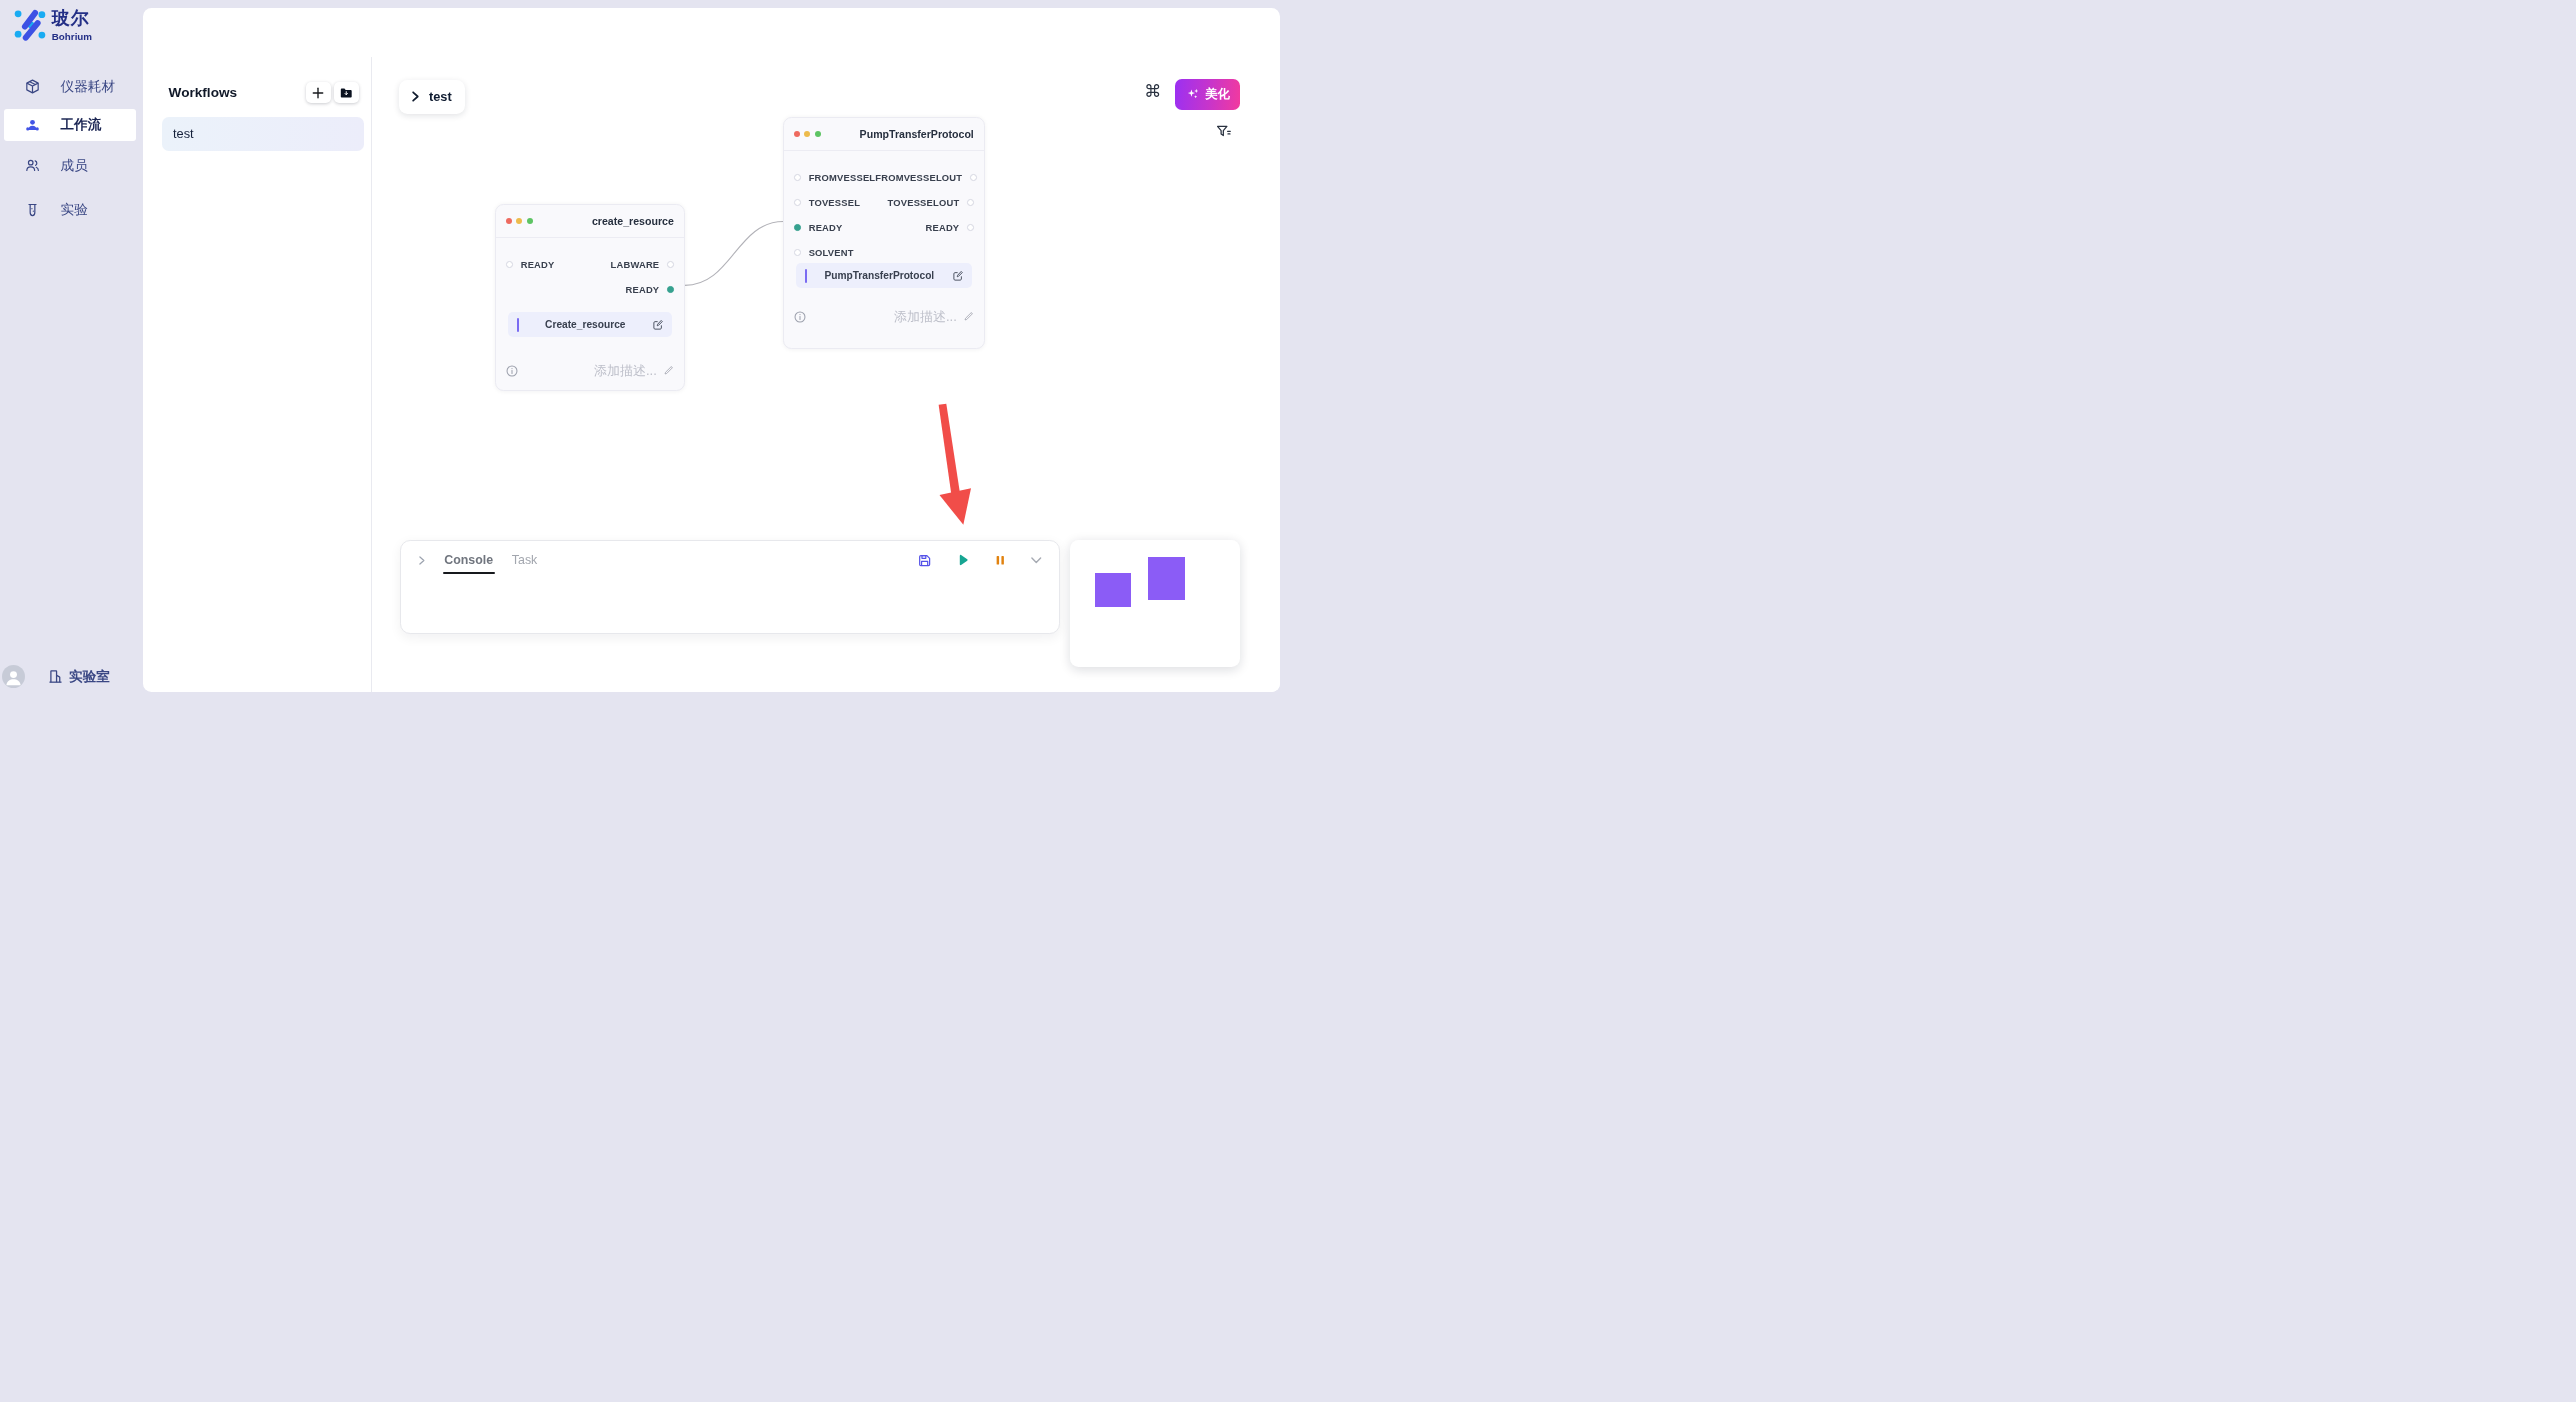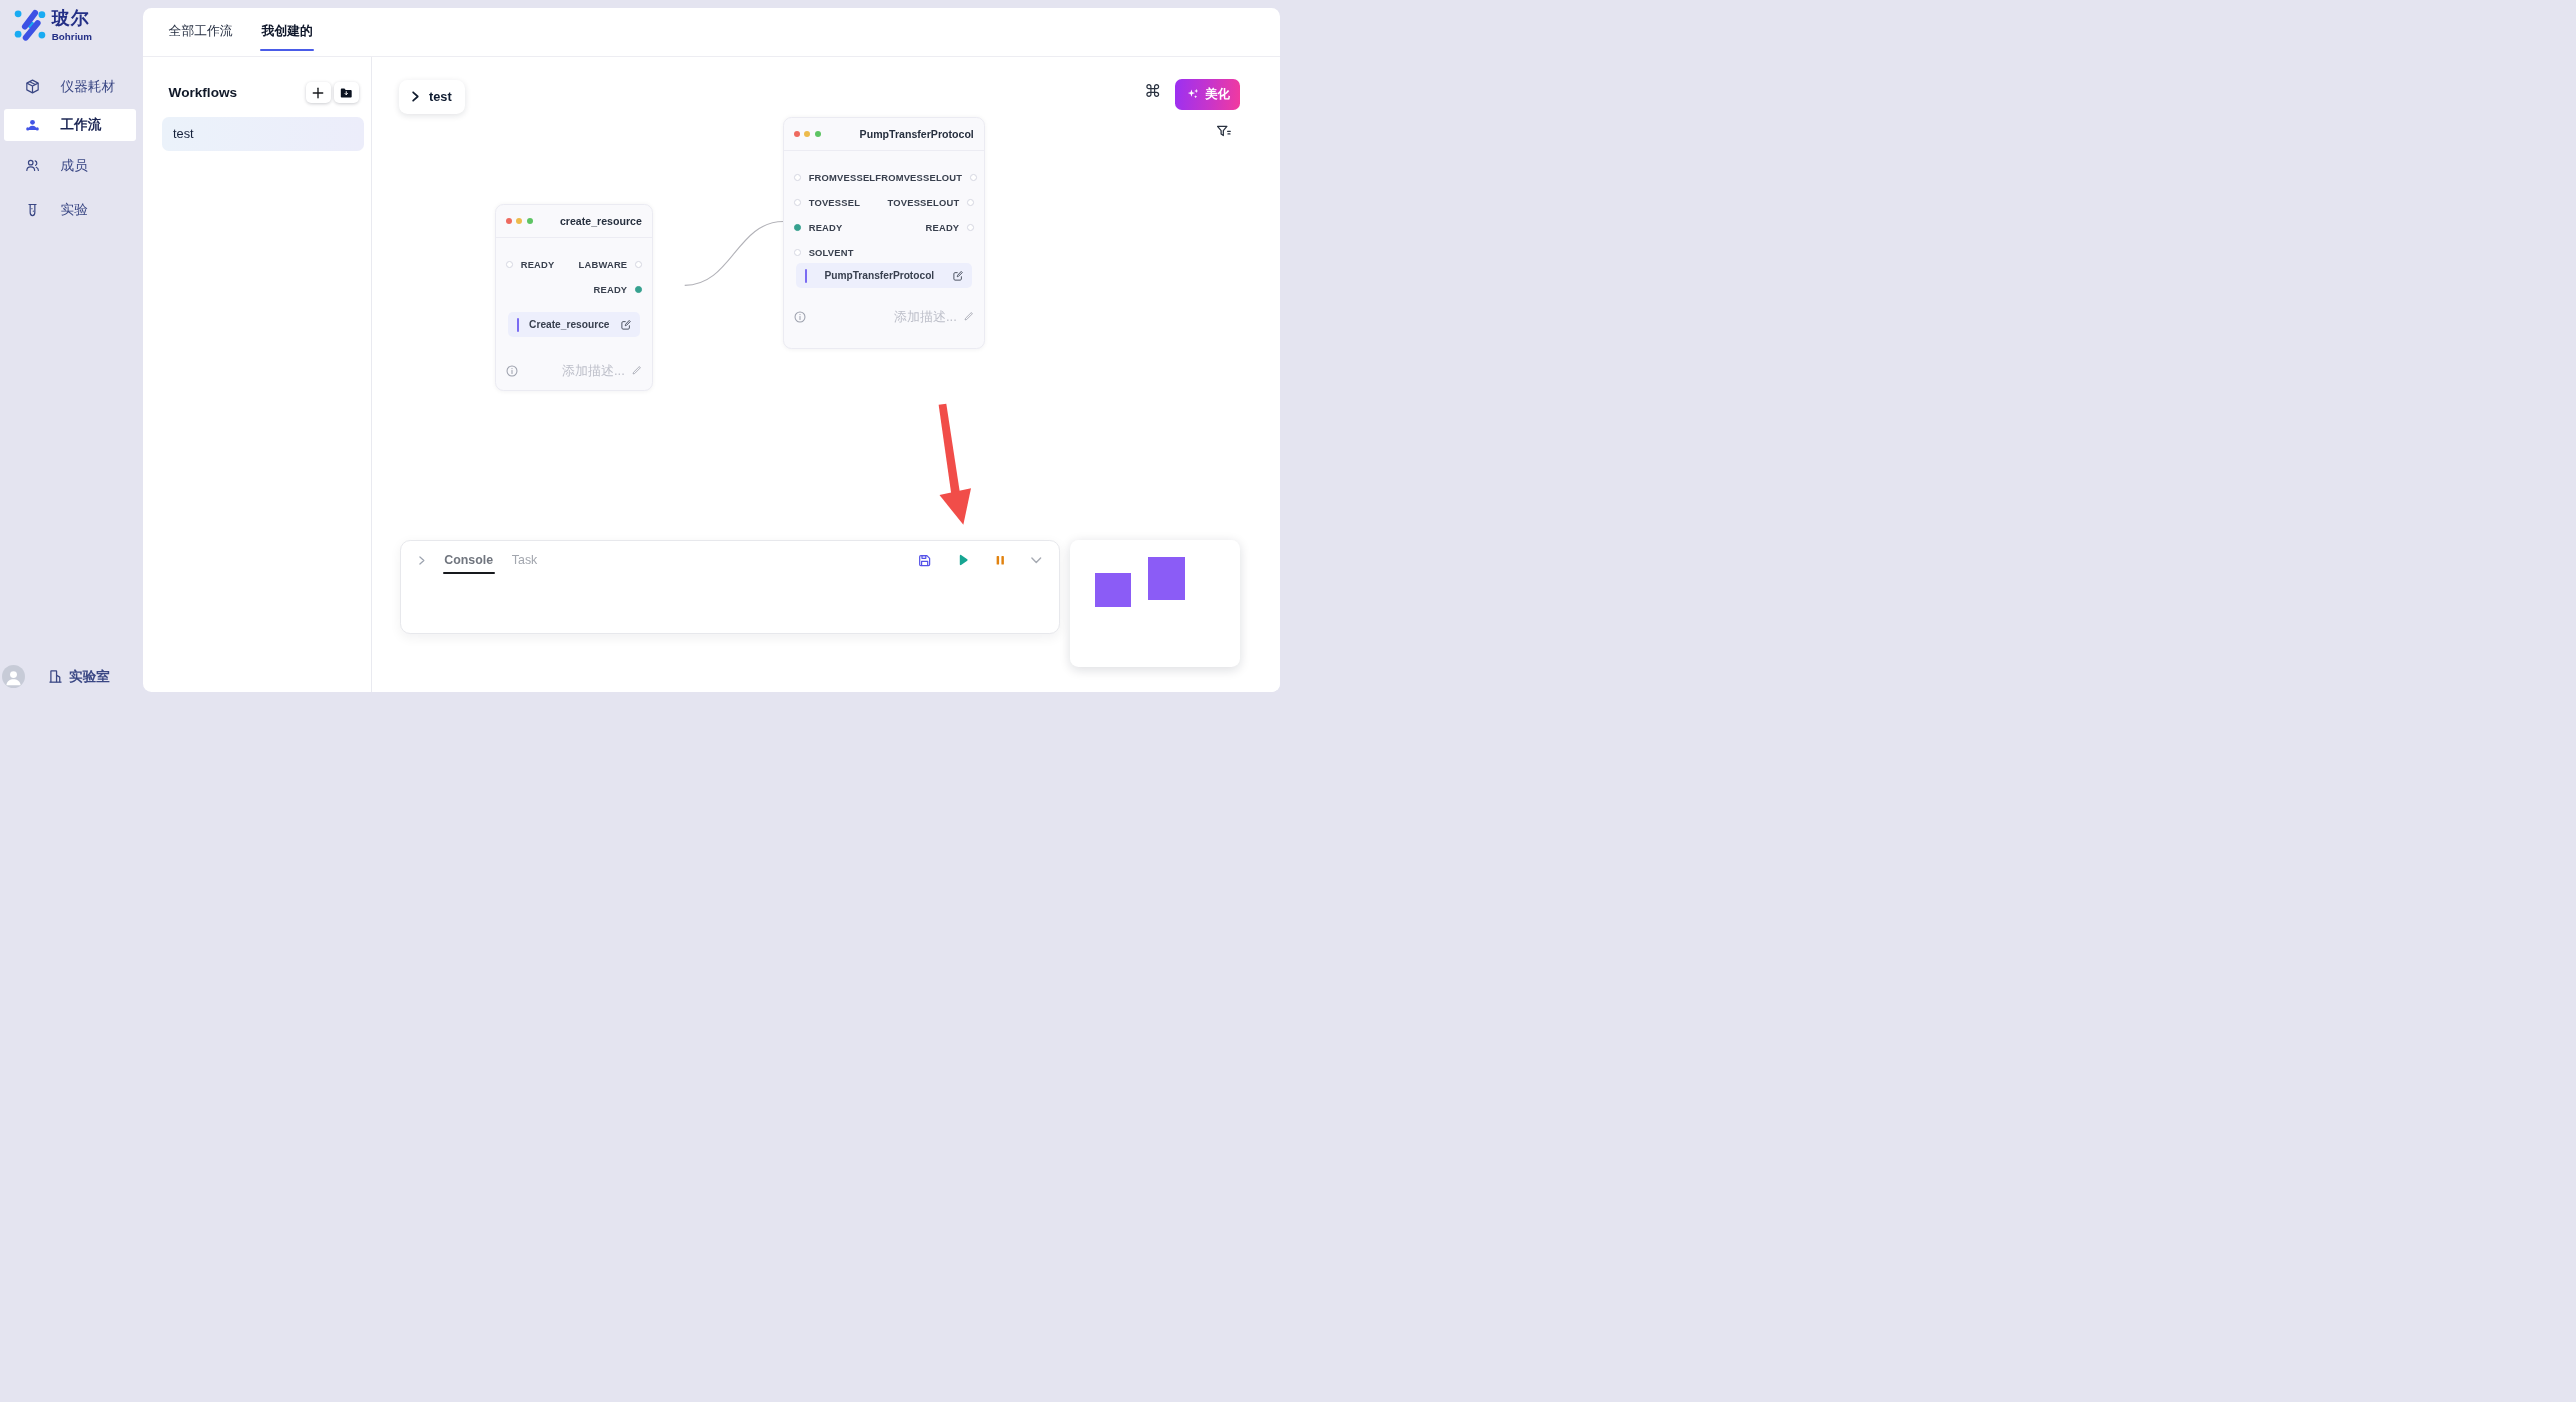--- a/index.html
+++ b/index.html
@@ -56,21 +56,21 @@
   .cmd-icon { position: absolute; right: 119px; top: 24px; font-size: 17px; color: #2A3240;
     font-family: "DejaVu Sans", sans-serif; cursor: pointer; }
   .beautify { position: absolute; right: 40px; top: 22px; width: 65px; height: 31px;
     background: linear-gradient(95deg, #9B30F2 0%, #C935C9 55%, #F23A9E 100%);
     border-radius: 6.8px; display: flex; align-items: center; justify-content: center; gap: 5.1px;
     color: #fff; font-size: 12.4px; font-weight: 700; cursor: pointer; border: none; }
   .filter-icon { position: absolute; right: 48px; top: 66px; cursor: pointer; }
   
   .node { position: absolute; background: #F9F9FC; border: 0.9px solid #EBEBF2; border-radius: 8.5px;
     box-shadow: 0 0.9px 4.3px rgba(20,20,43,.05); }
-  .node-create { left: 123px; top: 147px; width: 158px; height: 187px; }
+  .node-create { left: 123px; top: 147px; width: 190px; height: 187px; }
   .node-pump { left: 411px; top: 60px; width: 202px; height: 232px; }
   .node-head { height: 33px; border-bottom: 0.9px solid #ECECF3; display: flex; align-items: center; padding: 0 10.2px; }
   .dots { display: flex; gap: 4.3px; }
   .tdot { width: 6px; height: 6px; border-radius: 50%; }
   .tdot.r { background: #EE6A5F; } .tdot.y { background: #EDBB4C; } .tdot.g { background: #5DC463; }
   .node-title { margin-left: auto; font-size: 10.6px; font-weight: 700; color: #27303F; }
   .ports { padding-top: 10.2px; }
   .port-row { height: 25px; display: flex; align-items: center; padding: 0 10.2px; }
   .port { display: flex; align-items: center; gap: 7.7px; font-size: 9.4px; font-weight: 700;
     color: #39404E; letter-spacing: 0.2px; margin-top: 8px; }
@@ -175,28 +175,20 @@
         <path d="M5.5 20 V4.6 C5.5 4.3 5.7 4 6 4 H13 C13.3 4 13.5 4.3 13.5 4.6 V20"></path>
         <path d="M13.5 10.5 L17.6 12.6 C17.9 12.7 18 12.9 18 13.2 V20"></path>
         <path d="M3.5 20 H20.5"></path>
       </svg>
       <span>实验室</span>
     </div>
   </div>
 </aside>
 
 <main class="main">
-  <div class="top-tabs">
-    <div class="tab">
-      <span>全部工作流</span>
-    </div>
-    <div class="tab active">
-      <span>我创建的</span>
-    </div>
-  </div>
 
   <div class="content">
 
     <section class="workflows">
       <div class="wf-head">
         <span class="wf-title">Workflows</span>
         <div class="wf-buttons">
           <div class="wf-btn">
             <svg width="12" height="12" viewBox="0 0 14 14" stroke="#17191D" stroke-width="1.6" stroke-linecap="round">
               <path d="M7 1.5 V12.5"></path>

